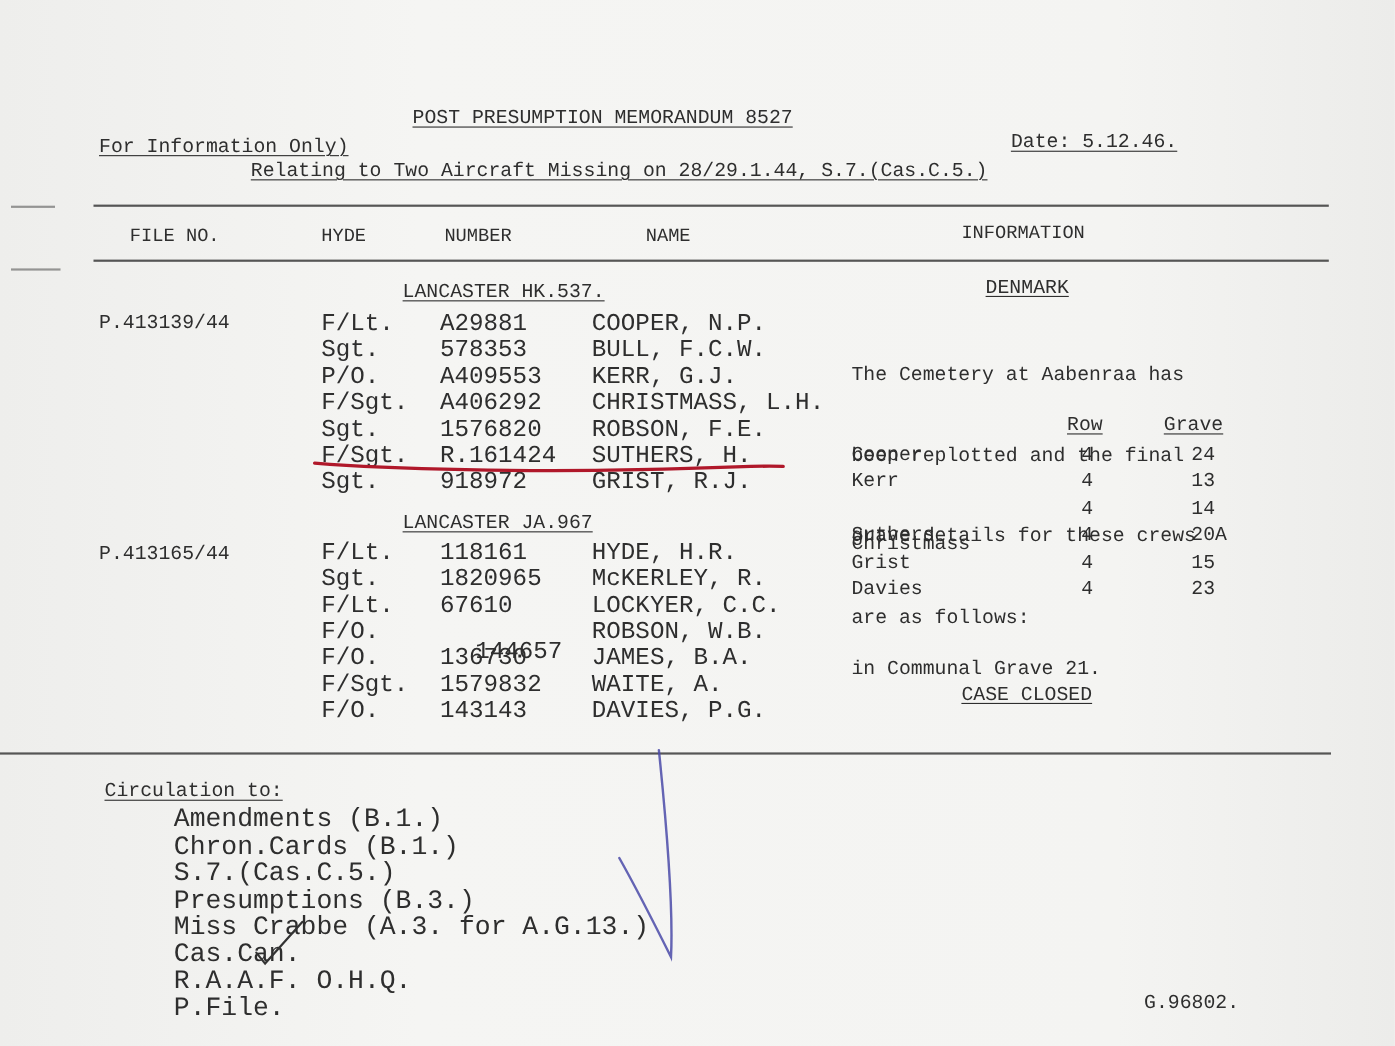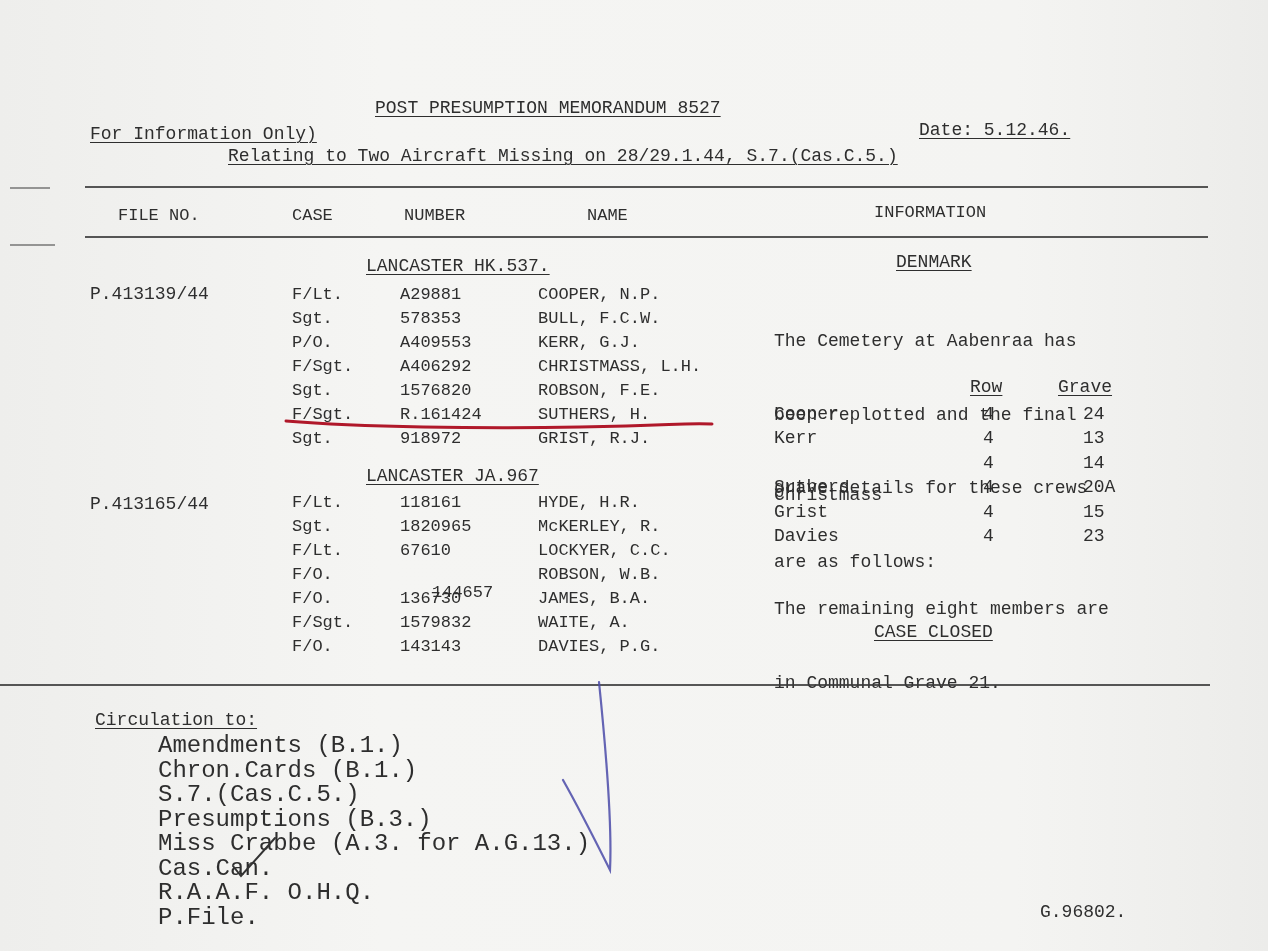--- a/index.html
+++ b/index.html
@@ -10,41 +10,41 @@
     color:#2e2e2e;
     position:relative;
   }
   .page { position:absolute; left:0; top:0; width:1268px; height:951px;
     background: linear-gradient(90deg,#eeeeec 0%,#f5f5f3 30%,#f4f4f2 80%,#ececea 100%); }
   .abs { position:absolute; white-space:pre; }
   .u { text-decoration:underline; text-underline-offset:3px; text-decoration-thickness:1px; }
   .t18 { font-size:18px; }
   .t17 { font-size:17px; }
   .hr { position:absolute; height:2px; background:#3a3a3a; opacity:.85; }
-  .row { position:absolute; font-size:17px; white-space:pre; line-height:24px; }
+  .row { position:absolute; font-size:22px; white-space:pre; line-height:24px; }
   .col-rank { left:292px; }
   .col-num { left:400px; }
   .col-name { left:538px; }
   .grave-row { position:absolute; font-size:18px; line-height:24.5px; white-space:pre; }
   .circ { position:absolute; left:158px; font-size:24px; line-height:24.5px; white-space:pre; }
 </style>
 </head>
 <body>
 
 <div class="page">
 
   <div class="abs t18 u" style="left:375px;top:98px;">POST PRESUMPTION MEMORANDUM 8527</div>
   <div class="abs t18 u" style="left:90px;top:124px;">For Information Only)</div>
   <div class="abs t18 u" style="left:919px;top:120px;">Date: 5.12.46.</div>
   <div class="abs t18 u" style="left:228px;top:146px;">Relating to Two Aircraft Missing on 28/29.1.44, S.7.(Cas.C.5.)</div>
 
   <div class="hr" style="left:85px;top:186px;width:1123px;"></div>
   <div class="hr" style="left:10px;top:187px;width:40px;opacity:.5;"></div>
   <div class="abs t17" style="left:118px;top:206px;">FILE NO.</div>
-  <div class="abs t17" style="left:292px;top:206px;">CASE</div>
+  <div class="abs t17" style="left:292px;top:206px;">HYDE</div>
   <div class="abs t17" style="left:404px;top:206px;">NUMBER</div>
   <div class="abs t17" style="left:587px;top:206px;">NAME</div>
   <div class="abs t17" style="left:874px;top:203px;">INFORMATION</div>
   <div class="hr" style="left:85px;top:236px;width:1123px;"></div>
   <div class="hr" style="left:10px;top:244px;width:45px;opacity:.5;"></div>
 
   <div class="abs t18 u" style="left:366px;top:256px;">LANCASTER HK.537.</div>
   <div class="abs t18" style="left:90px;top:284px;">P.413139/44</div>
 
   <div>
@@ -145,21 +145,20 @@
     <div class="grave-row" style="left:774px;top:500px;">Grist</div>
     <div class="grave-row" style="left:983px;top:500px;">4</div>
     <div class="grave-row" style="left:1083px;top:500px;">15</div>
 
     <div class="grave-row" style="left:774px;top:524px;">Davies</div>
     <div class="grave-row" style="left:983px;top:524px;">4</div>
     <div class="grave-row" style="left:1083px;top:524px;">23</div>
   </div>
 
   <div class="abs t18" style="left:774px;top:548px;line-height:24.5px;">
-    <div>The remaining eight members are</div>
     <div>in Communal Grave 21.</div>
   </div>
 
   <div class="abs t18 u" style="left:874px;top:622px;">CASE CLOSED</div>
 
   <div class="hr" style="left:0px;top:684px;width:1210px;"></div>
 
   <div class="abs t18 u" style="left:95px;top:710px;">Circulation to:</div>
   <div>
     <div class="circ" style="top:734px;">Amendments (B.1.)</div>

